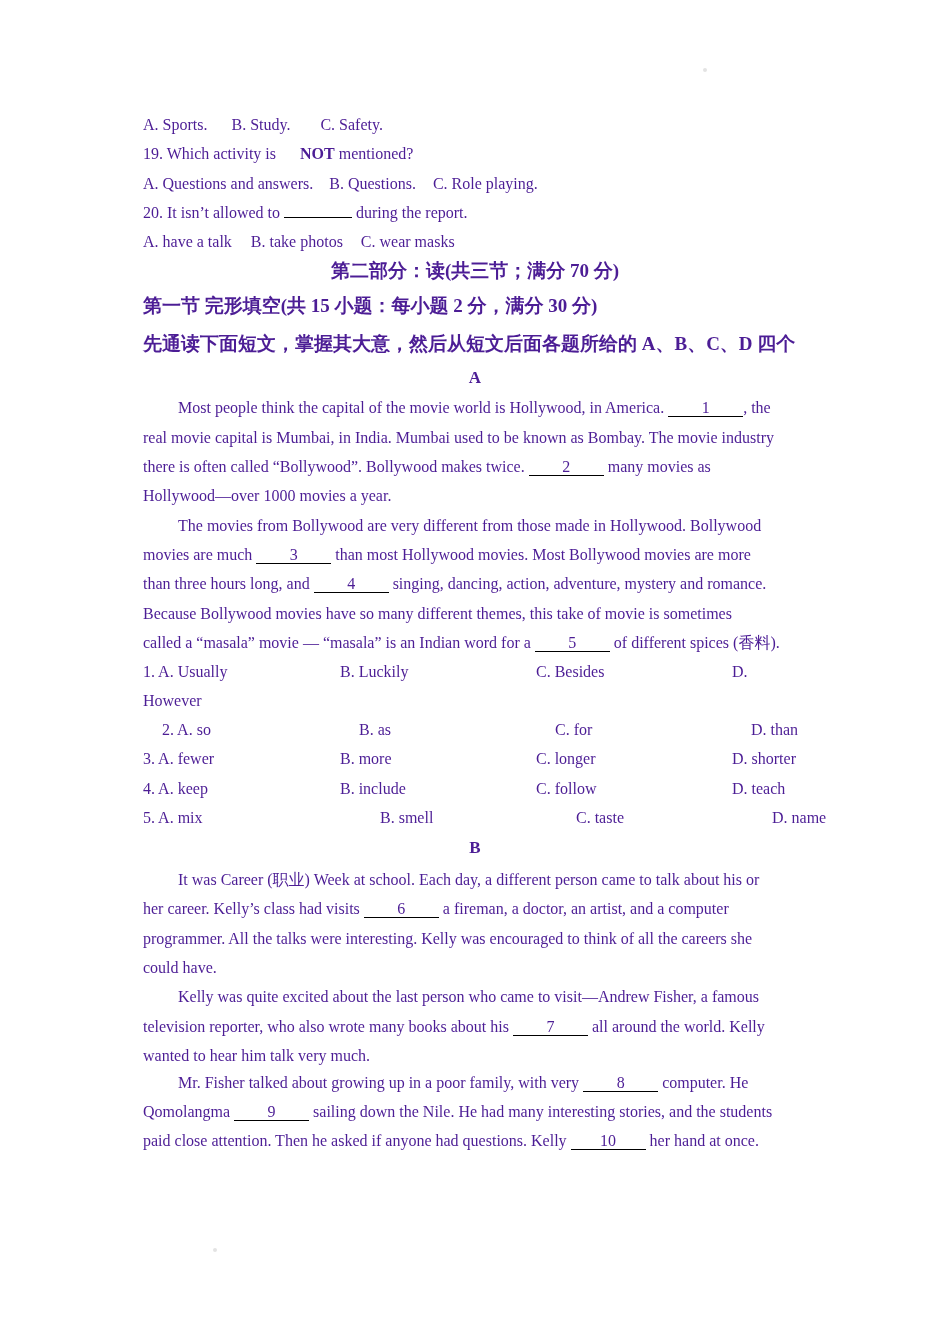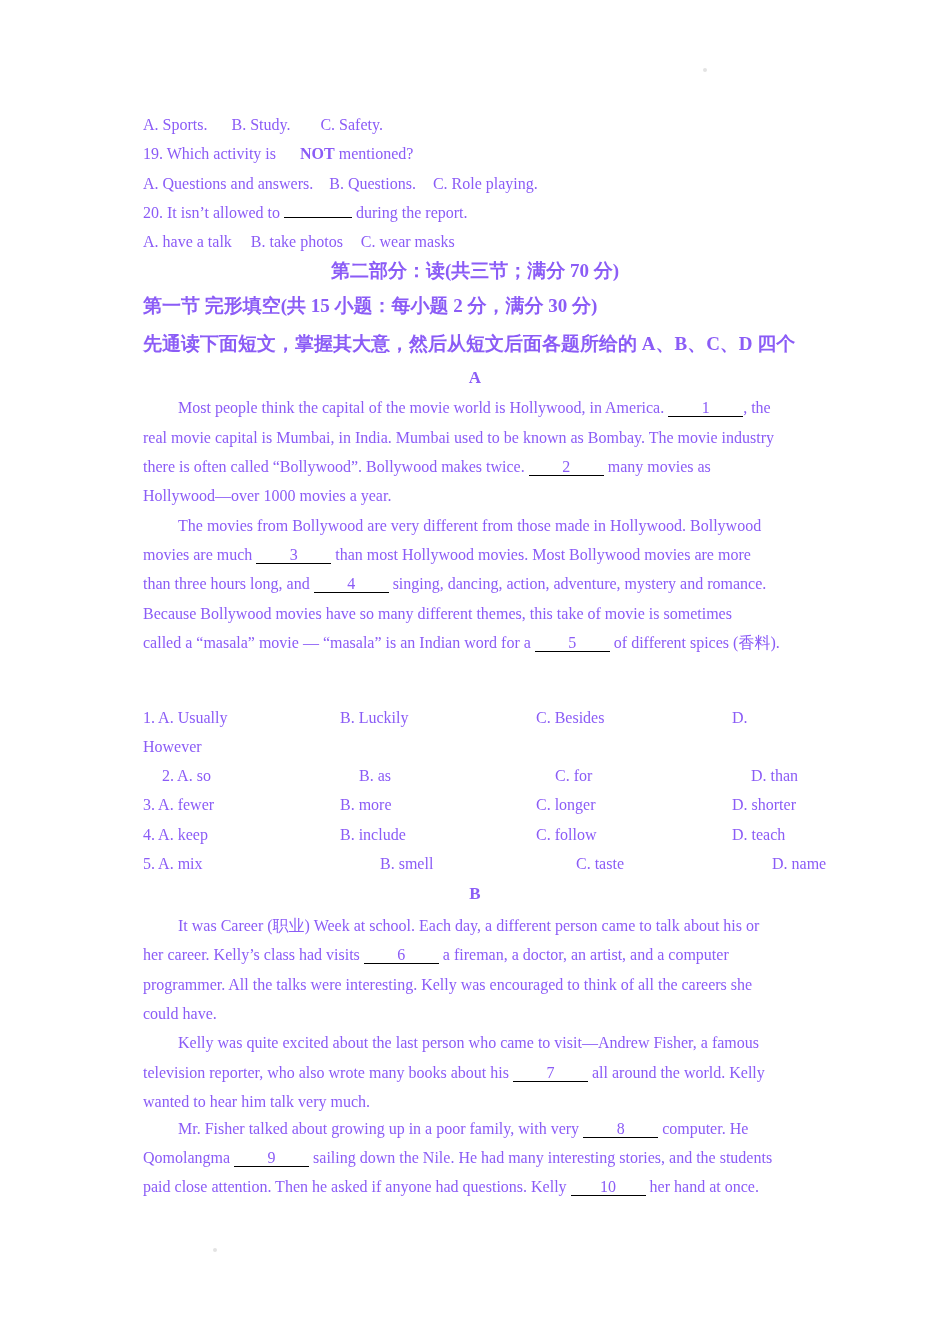--- a/index.html
+++ b/index.html
@@ -1,20 +1,20 @@
 <!DOCTYPE html>
 <html><head>
 <meta charset="utf-8">
 <style>
   html,body { margin:0; padding:0; background:#ffffff; }
   .page {
     position:relative;
     width:950px; height:1344px;
     background:#ffffff;
-    color:#8b5cf6;
+    color:#4c1d95;
     font-family:"Liberation Serif", serif;
     overflow:hidden;
   }
   .content {
     position:absolute;
     left:143px; top:110px;
     width:664px;
   }
   
   .body-lines .line {
@@ -104,21 +104,21 @@
       </div>
     <div class="body-lines">
         <div class="line indent"><span class="trun">The movies from Bollywood are very different from those made in Hollywood. Bollywood</span></div>
         <div class="line"><span class="trun">movies are much </span><span class="blank" style="width: 75px;">3</span><span class="trun"> than most Hollywood movies. Most Bollywood movies are more</span></div>
         <div class="line"><span class="trun">than three hours long, and </span><span class="blank" style="width: 75px;">4</span><span class="trun"> singing, dancing, action, adventure, mystery and romance.</span></div>
         <div class="line"><span class="trun">Because Bollywood movies have so many different themes, this take of movie is sometimes</span></div>
         <div class="line"><span class="trun">called a “masala” movie — “masala” is an Indian word for a </span><span class="blank" style="width: 75px;">5</span><span class="trun"> of different spices (香料).</span></div>
       </div>
 
     <div class="options">
-        <div class="row"><span class="cell" style="width: 197px;">1. A. Usually</span><span class="cell" style="width: 196px;">B. Luckily</span><span class="cell" style="width: 196px; margin-top: 46px;">C. Besides</span><span class="cell">D.</span></div>
+        <div class="row"><span class="cell" style="width: 197px;">1. A. Usually</span><span class="cell" style="width: 196px;">B. Luckily</span><span class="cell" style="width: 196px;">C. Besides</span><span class="cell">D.</span></div>
         <div class="row"><span class="cell">However</span></div>
         <div class="row"><span class="cell" style="width: 197px; margin-left: 19px;">2. A. so</span><span class="cell" style="width: 196px;">B. as</span><span class="cell" style="width: 196px;">C. for</span><span class="cell">D. than</span></div>
         <div class="row"><span class="cell" style="width: 197px;">3. A. fewer</span><span class="cell" style="width: 196px;">B. more</span><span class="cell" style="width: 196px;">C. longer</span><span class="cell">D. shorter</span></div>
         <div class="row"><span class="cell" style="width: 197px;">4. A. keep</span><span class="cell" style="width: 196px;">B. include</span><span class="cell" style="width: 196px;">C. follow</span><span class="cell">D. teach</span></div>
         <div class="row"><span class="cell" style="width: 197px;">5. A. mix</span><span class="cell" style="width: 196px; margin-left: 40px;">B. smell</span><span class="cell" style="width: 196px;">C. taste</span><span class="cell">D. name</span></div>
       </div>
 
     <div class="passage-label">B</div>
 
     <div class="body-lines lh294 mt2">

